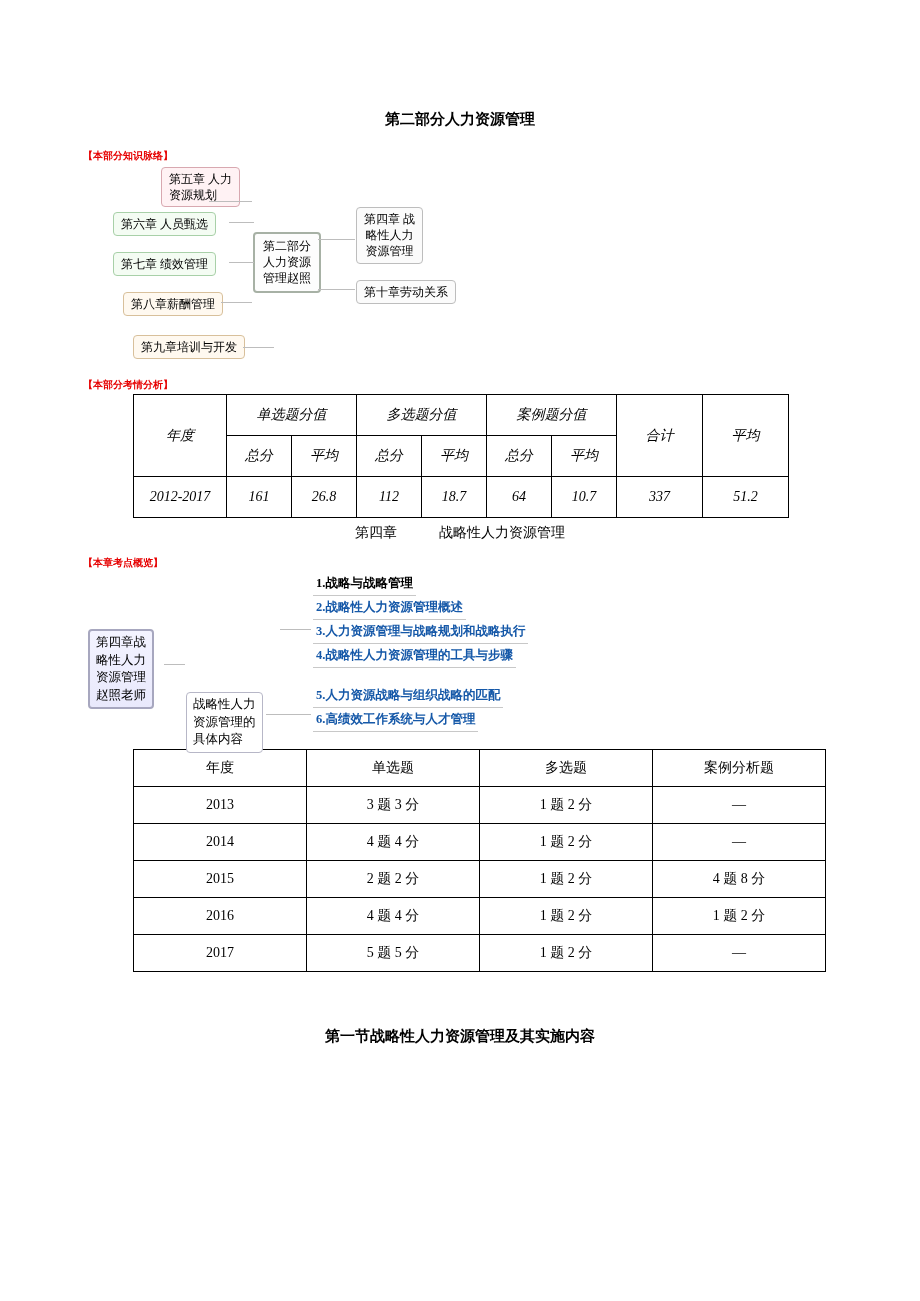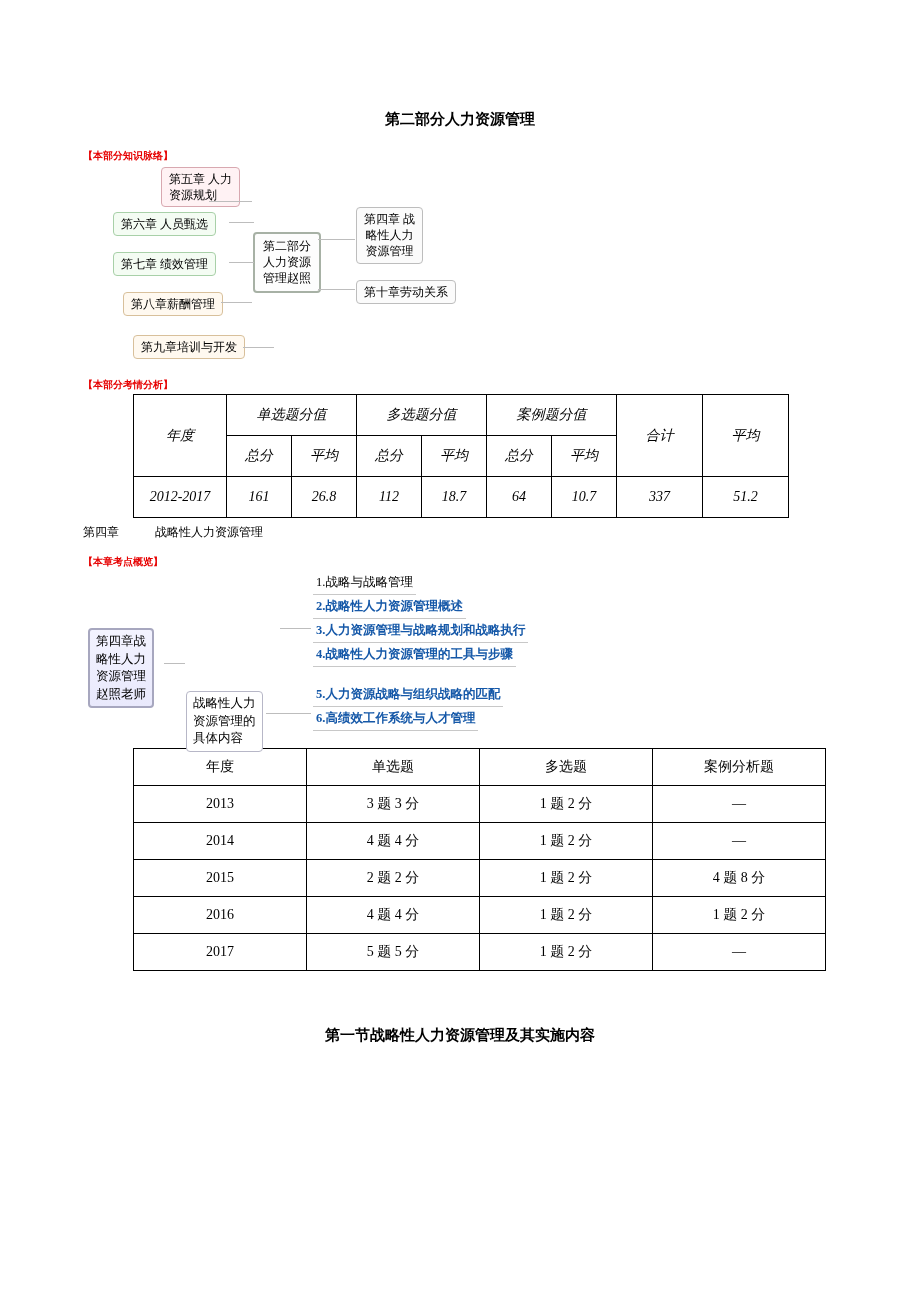--- a/index.html
+++ b/index.html
@@ -64,21 +64,22 @@
     padding: 6px 0;
     font-weight: normal;
     font-style: italic;
   }
   .tbl1 th, .tbl1 td { height: 28px; }
   .tbl1 .w90 { width: 92px; }
   .tbl1 .w64 { width: 64px; }
   .tbl1 .w80 { width: 85px; }
   .chapter-line {
     margin: 0 0 14px 0;
-    font-size: 12px;
+    font-size: 14px;
+    text-align: center;
   }
   .mindmap2 {
     position: relative;
     width: 520px;
     height: 175px;
     margin: 4px 0 0 5px;
   }
   .m2node {
     position: absolute;
     border: 1px solid #b7b7c7;
@@ -99,21 +100,21 @@
   }
   .m2leaf {
     border: none;
     border-bottom: 1px solid #c8c8c8;
     border-radius: 0;
     background: transparent;
     font-weight: bold;
     color: #1558a8;
     padding: 1px 3px 2px 3px;
   }
-  .m2leaf.blk { color: #000; font-weight: normal; }
+  .m2leaf.blk { color: #000; font-weight: bold; }
   .tbl2 {
     border-collapse: collapse;
     margin: 0 0 0 50px;
   }
   .tbl2 th, .tbl2 td {
     border: 1px solid #000;
     font-size: 14px;
     text-align: center;
     font-weight: normal;
     height: 34px;

